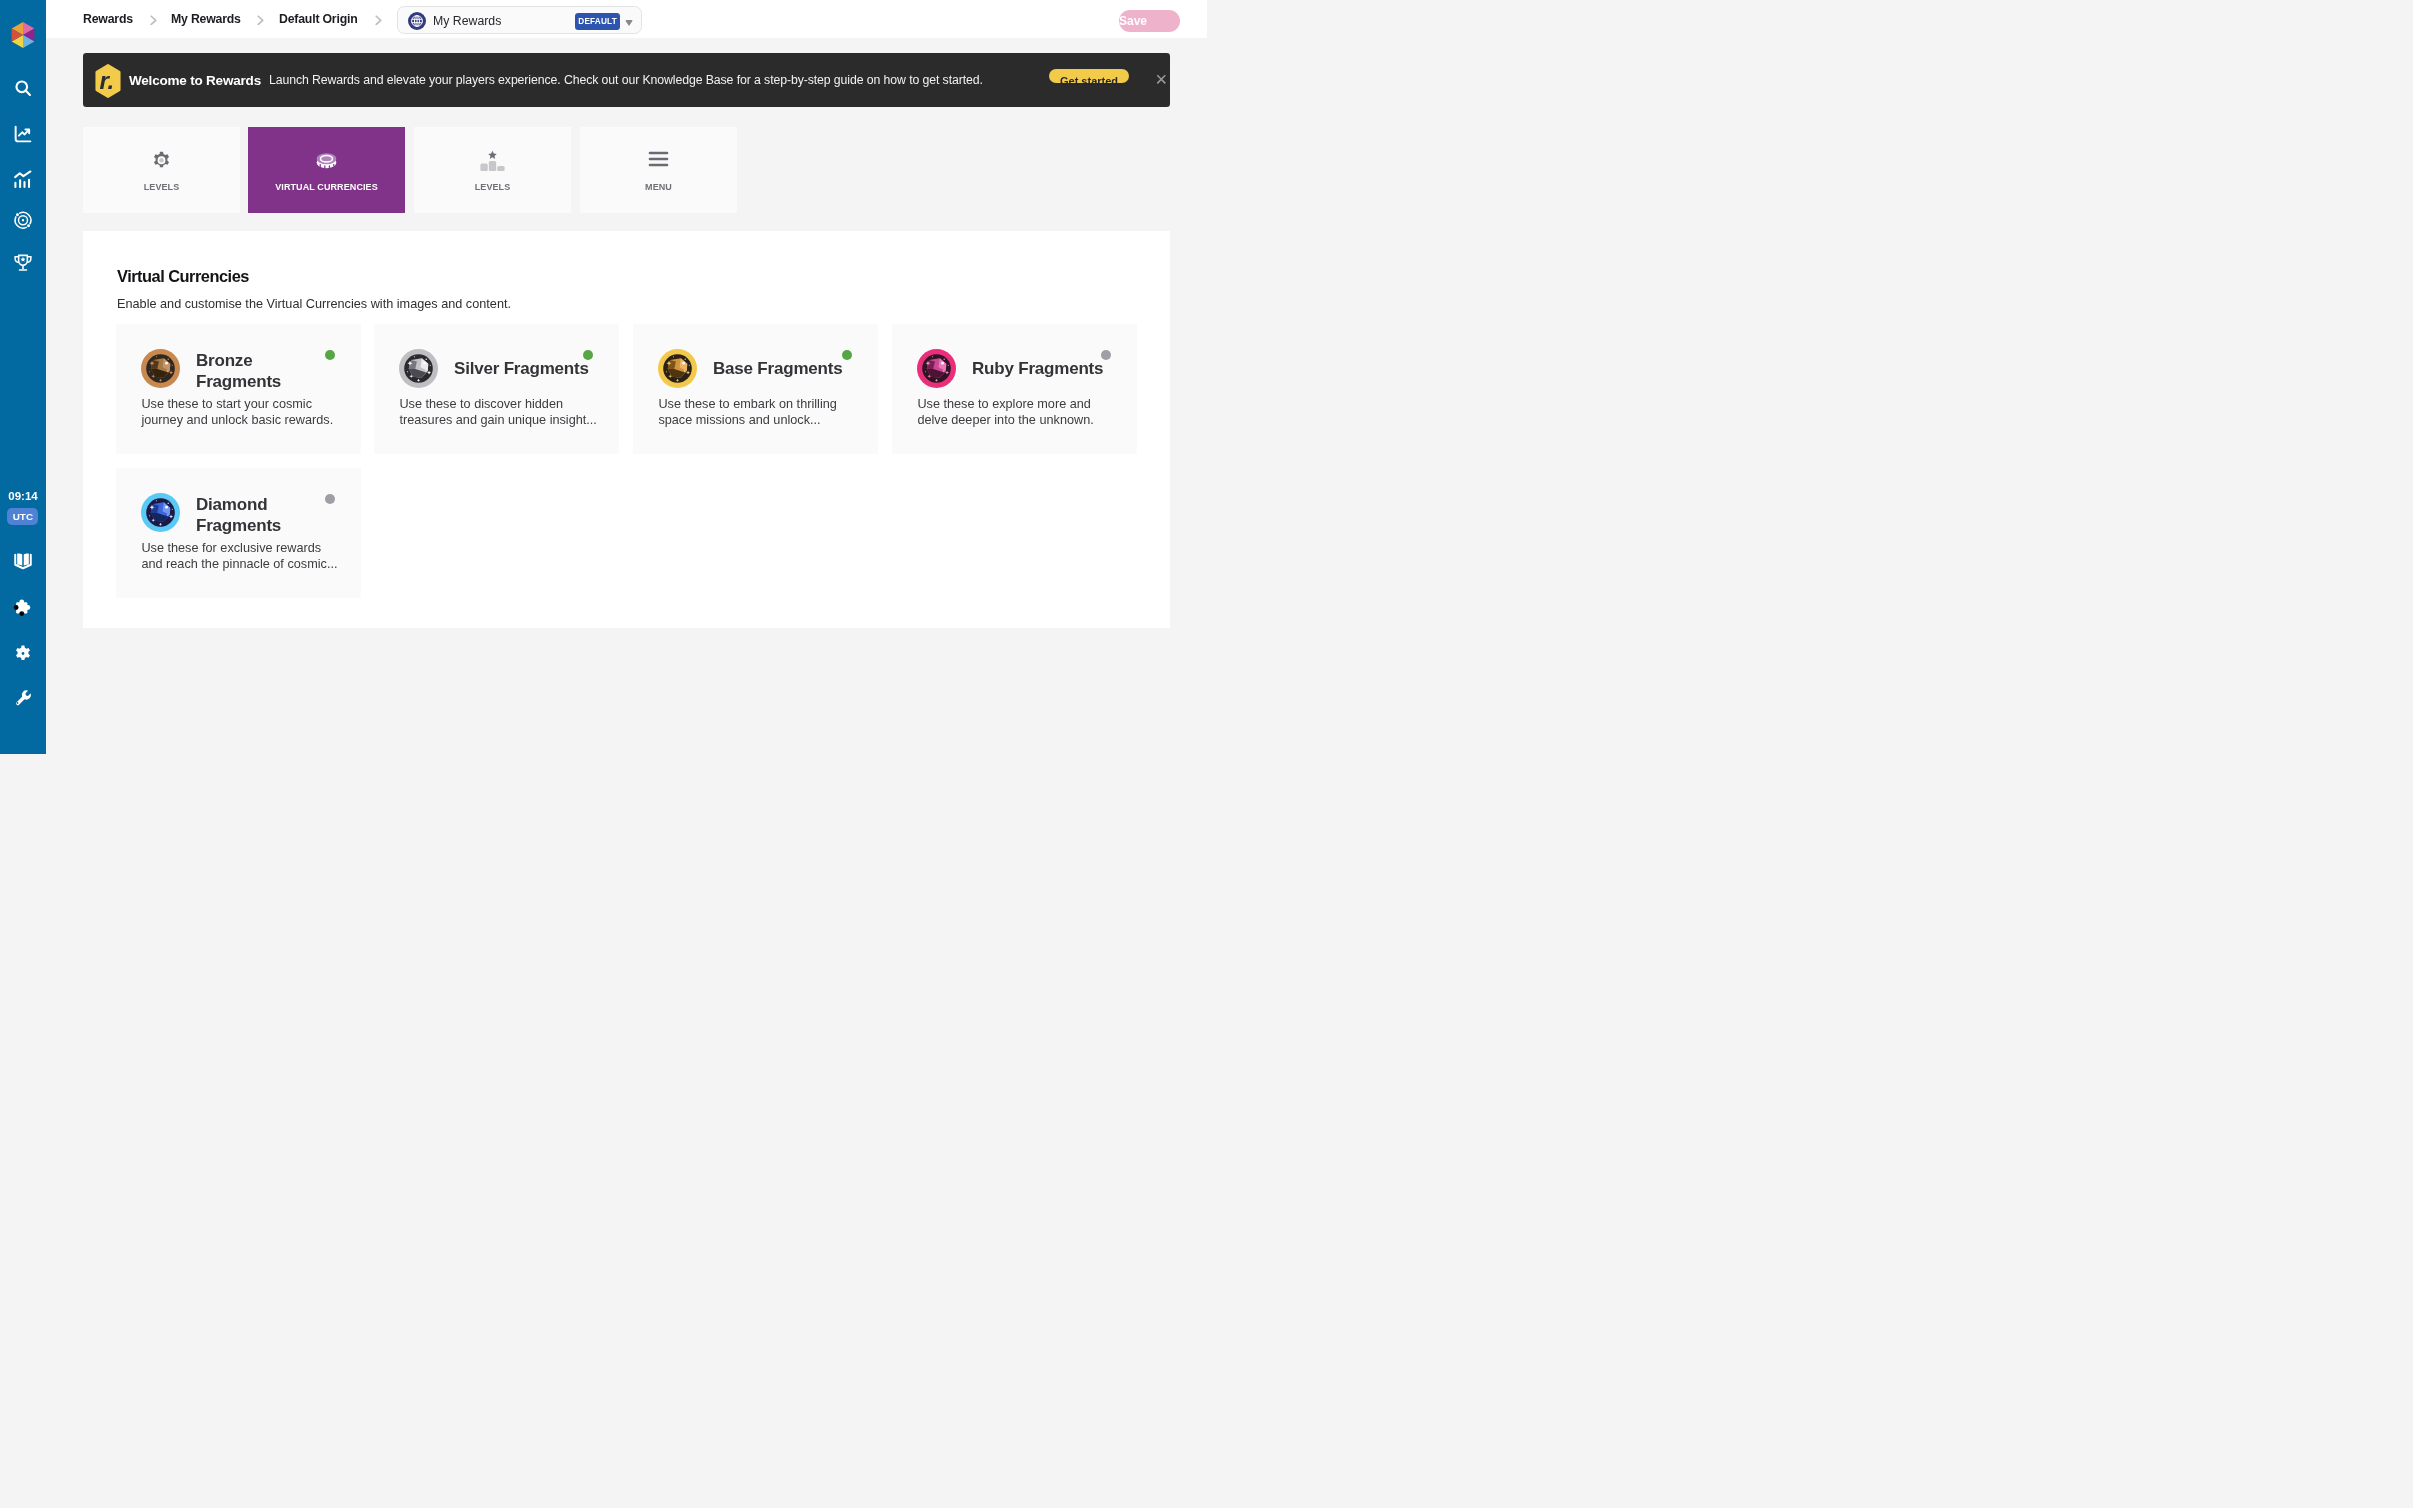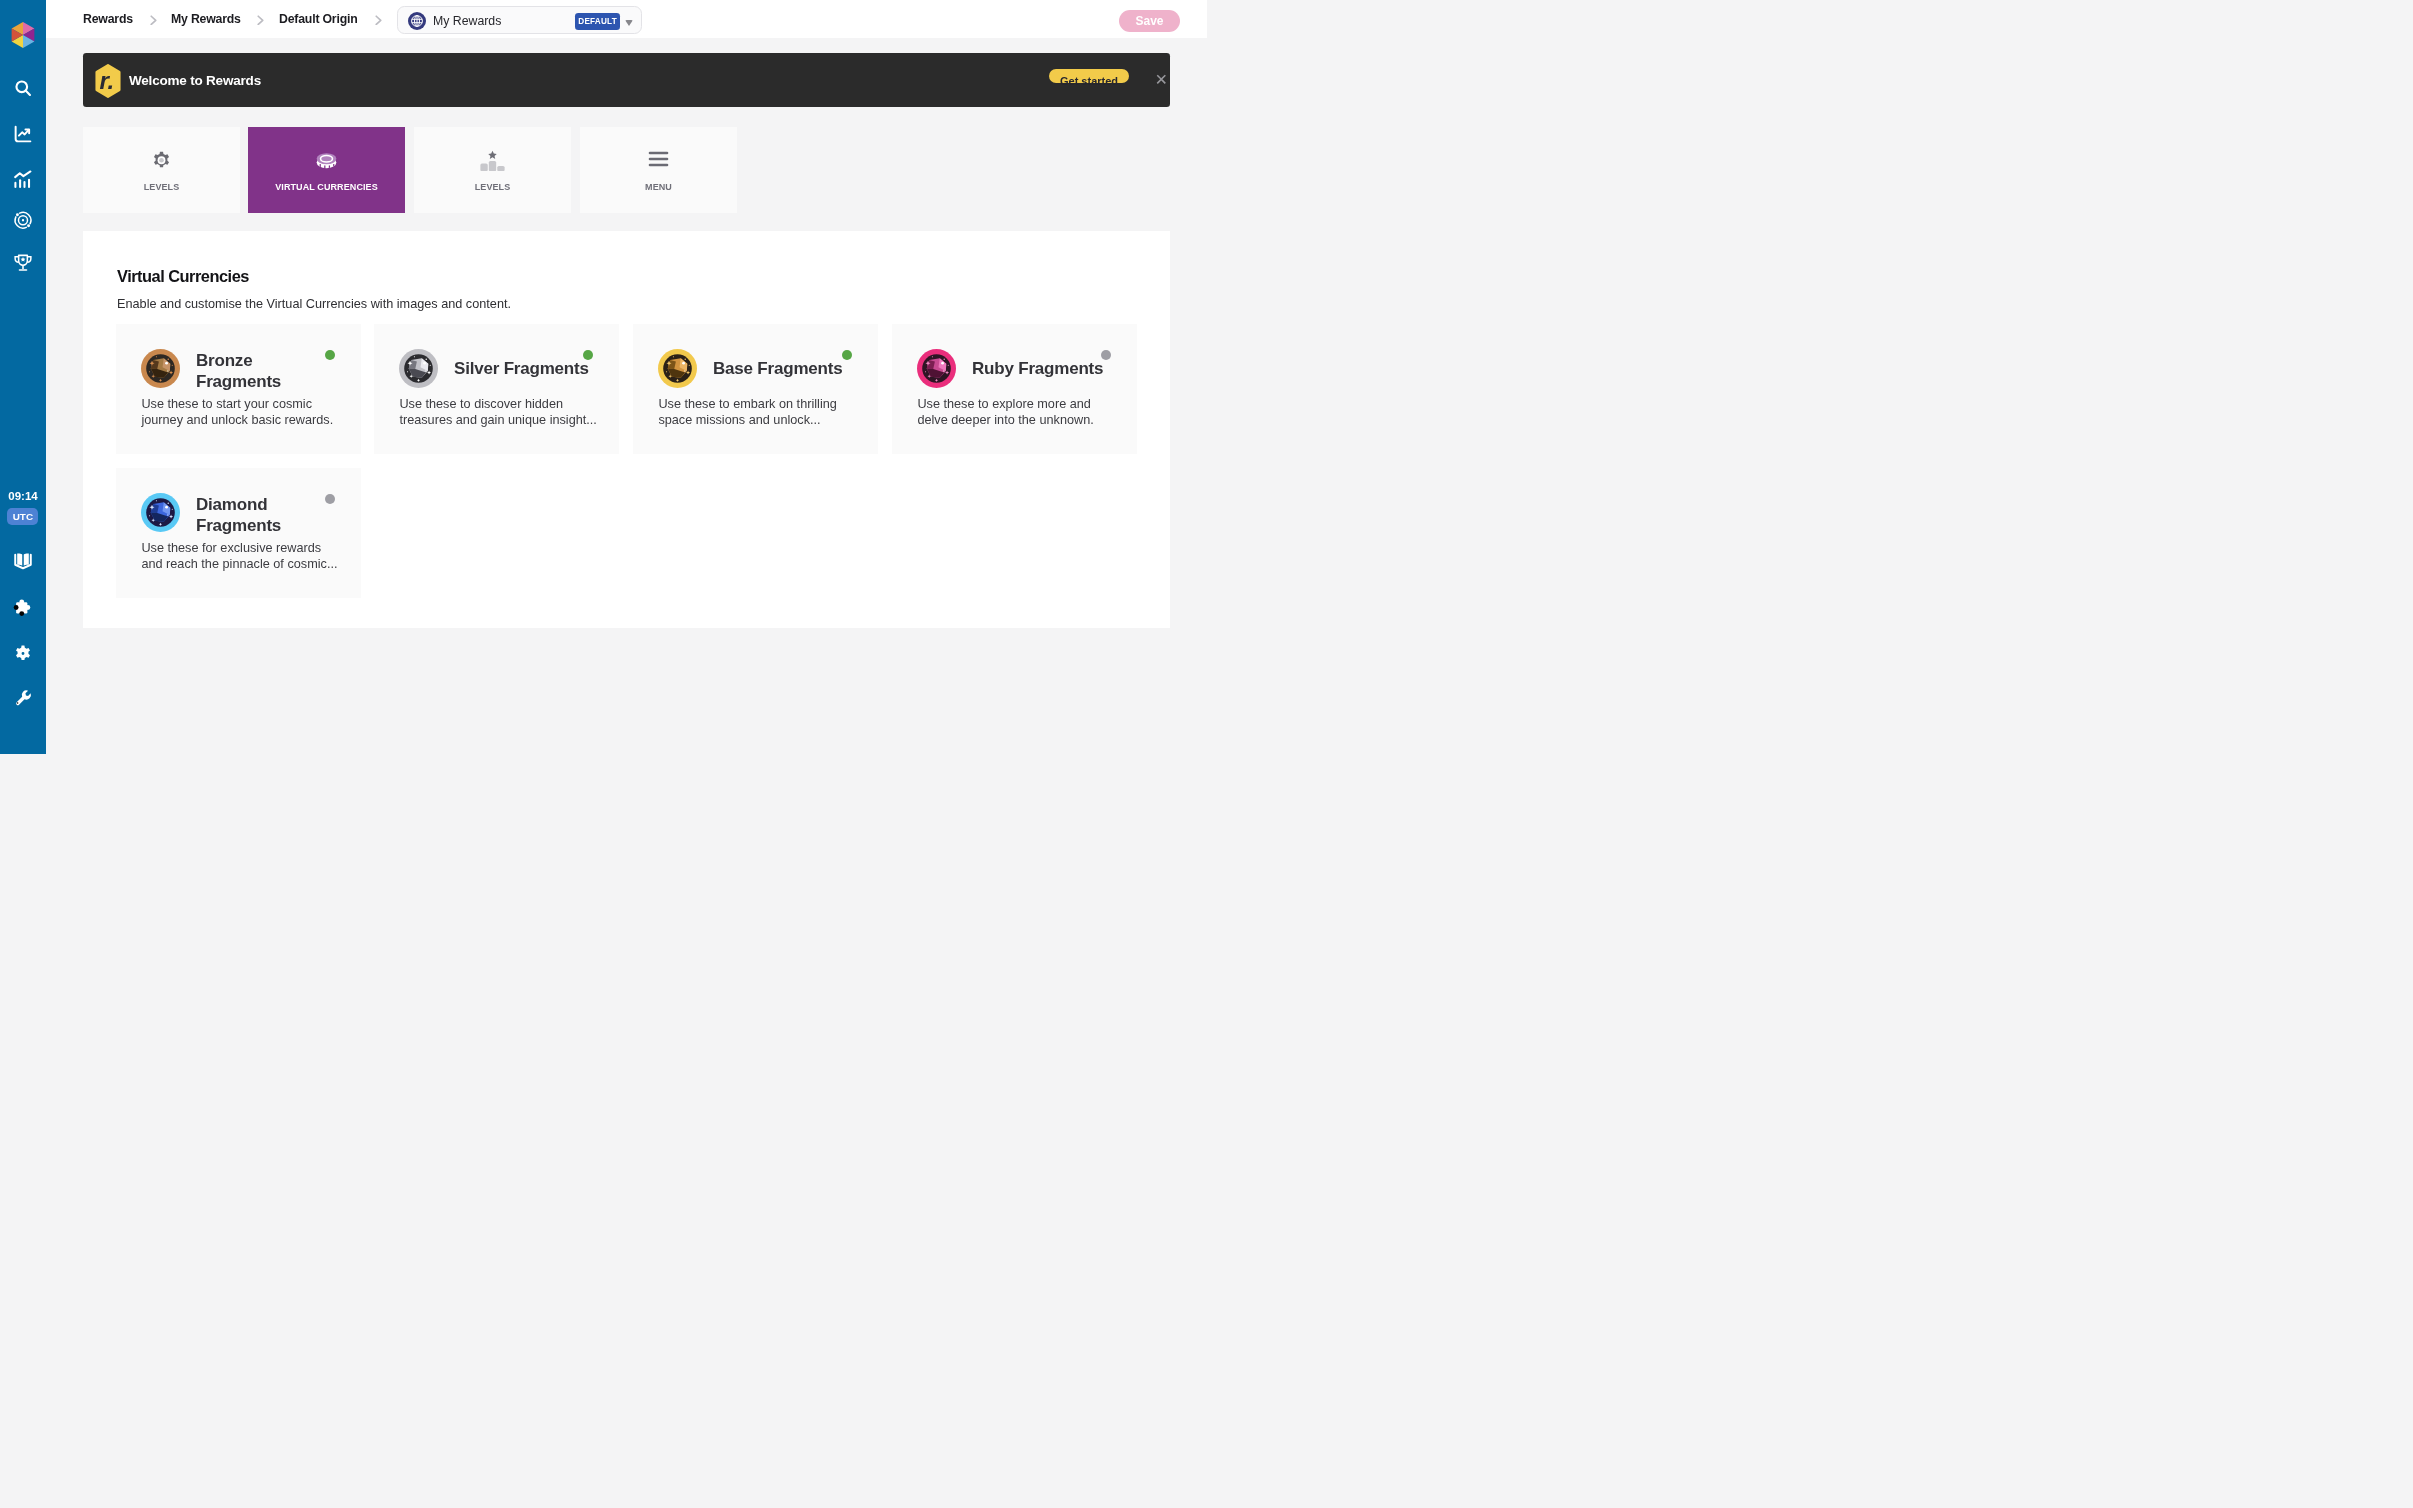--- a/index.html
+++ b/index.html
@@ -14,21 +14,21 @@
 
   
   #topbar { position:absolute; left:46px; top:0; width:1161px; height:38px; background:#ffffff; }
   .crumb { position:absolute; top:0; height:38px; line-height:39px; font-size:12.3px; font-weight:bold; color:#1c1c21; letter-spacing:-0.2px; }
   .chev { position:absolute; top:14.8px; }
   #selbox { position:absolute; left:351px; top:6.2px; width:245px; height:28px; background:#fafafb; border:0.8px solid #e3e3e7; border-radius:7.4px; }
   #selbox .globe { position:absolute; left:9.9px; top:4.9px; }
   #selbox .name { position:absolute; left:35px; top:0; line-height:28px; font-size:12.3px; color:#27272c; }
   #defbadge { position:absolute; left:177px; top:5.7px; height:17.6px; padding:0 3.3px; background:#2d55b0; border-radius:3.3px; color:#fff; font-size:8.2px; font-weight:bold; letter-spacing:0.2px; line-height:17.6px; }
   #caret { position:absolute; left:227px; top:12.7px; width:0; height:0; border-left:4.9px solid transparent; border-right:4.9px solid transparent; border-top:6.6px solid #87878c; border-radius:1.6px; }
-  #savebtn { position:absolute; left:1073px; top:9.9px; width:61px; height:22px; border-radius:11.5px; background:#efb2cb; color:#fff; font-size:12px; font-weight:bold; text-align:center; line-height:22px; }
+  #savebtn { position:absolute; left:1073px; top:9.9px; width:61px; height:22px; border-radius:11.5px; background:#efb2cb; color:#fff; font-size:12px; font-weight:bold; line-height:22px; }
 
   
   #banner { position:absolute; left:83px; top:53px; width:1087px; height:54px; background:#2b2b2b; border-radius:3.3px; color:#fff; }
   #rlogo { position:absolute; left:12.3px; top:10.7px; }
   #banner .bold { position:absolute; left:46px; top:0; height:54px; line-height:55px; font-size:13.5px; font-weight:bold; color:#fff; letter-spacing:-0.2px; }
   #banner .msg { position:absolute; left:186px; top:0; height:54px; line-height:55px; font-size:12.3px; color:#f1f1f1; letter-spacing:-0.1px; }
   #getstarted { position:absolute; left:966px; top:16.4px; width:80px; height:14px; background:#f2cb4a; border-radius:12.3px; color:#26262e; font-size:11px; font-weight:bold; text-align:center; line-height:24.6px; }
   #bx { position:absolute; left:1070px; top:19px; width:16.4px; height:16.4px; color:#97979c; font-size:15.6px; line-height:16.4px; text-align:center; font-weight:400; }
 
   
@@ -151,20 +151,21 @@
   </div>
   <div id="savebtn">Save</div>
 </div>
 
 <div id="banner">
   <svg id="rlogo" width="26" height="34" viewBox="0 0 32 42">
     <polygon points="16,1.5 30,9.8 30,32.2 16,40.5 2,32.2 2,9.8" fill="#f2cb4a" stroke="#f2cb4a" stroke-width="3" stroke-linejoin="round"></polygon>
     <text x="5.5" y="31" font-size="30" font-weight="bold" font-style="italic" fill="#2b2b33" font-family="Liberation Sans, sans-serif">r.</text>
   </svg>
   <div class="bold">Welcome to Rewards</div>
+  <div class="msg">Launch Rewards and elevate your players experience. Check out our Knowledge Base for a step-by-step guide on how to get started.</div>
   <div id="getstarted">Get started</div>
   <div id="bx">✕</div>
 </div>
 
 <div class="tab" style="left:83px">
   <svg class="ticon" width="20.5" height="20.5" viewBox="0 0 24 24">
     <path d="M10.2 2 h3.6 l.5 2.6 a7.6 7.6 0 0 1 2.2 1.3 l2.5 -.9 l1.8 3.1 l-2 1.8 a7.7 7.7 0 0 1 0 2.5 l2 1.8 l-1.8 3.1 l-2.5 -.9 a7.6 7.6 0 0 1 -2.2 1.3 l-.5 2.6 h-3.6 l-.5 -2.6 a7.6 7.6 0 0 1 -2.2 -1.3 l-2.5 .9 l-1.8 -3.1 l2 -1.8 a7.7 7.7 0 0 1 0 -2.5 l-2 -1.8 l1.8 -3.1 l2.5 .9 a7.6 7.6 0 0 1 2.2 -1.3 Z" fill="#6b6b72"></path>
     <circle cx="12" cy="12" r="4.6" fill="#ffffff"></circle>
     <circle cx="12" cy="12" r="2.7" fill="#c6c6ca"></circle>
   </svg>

